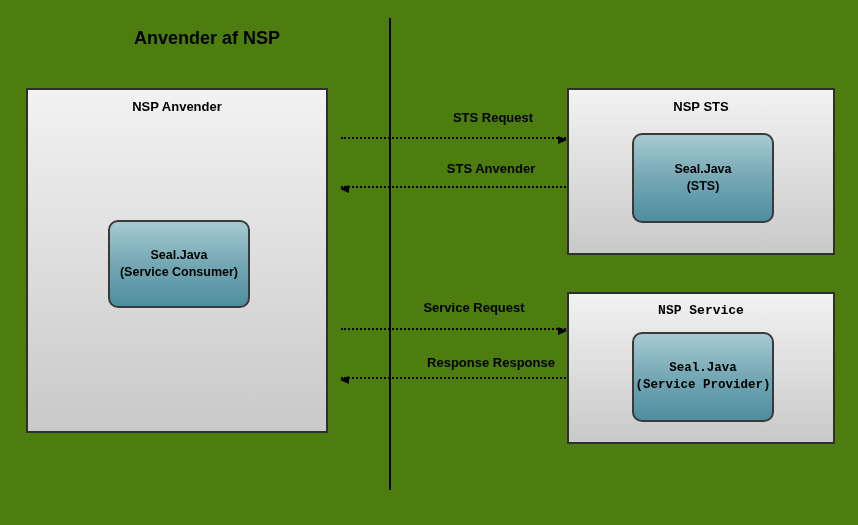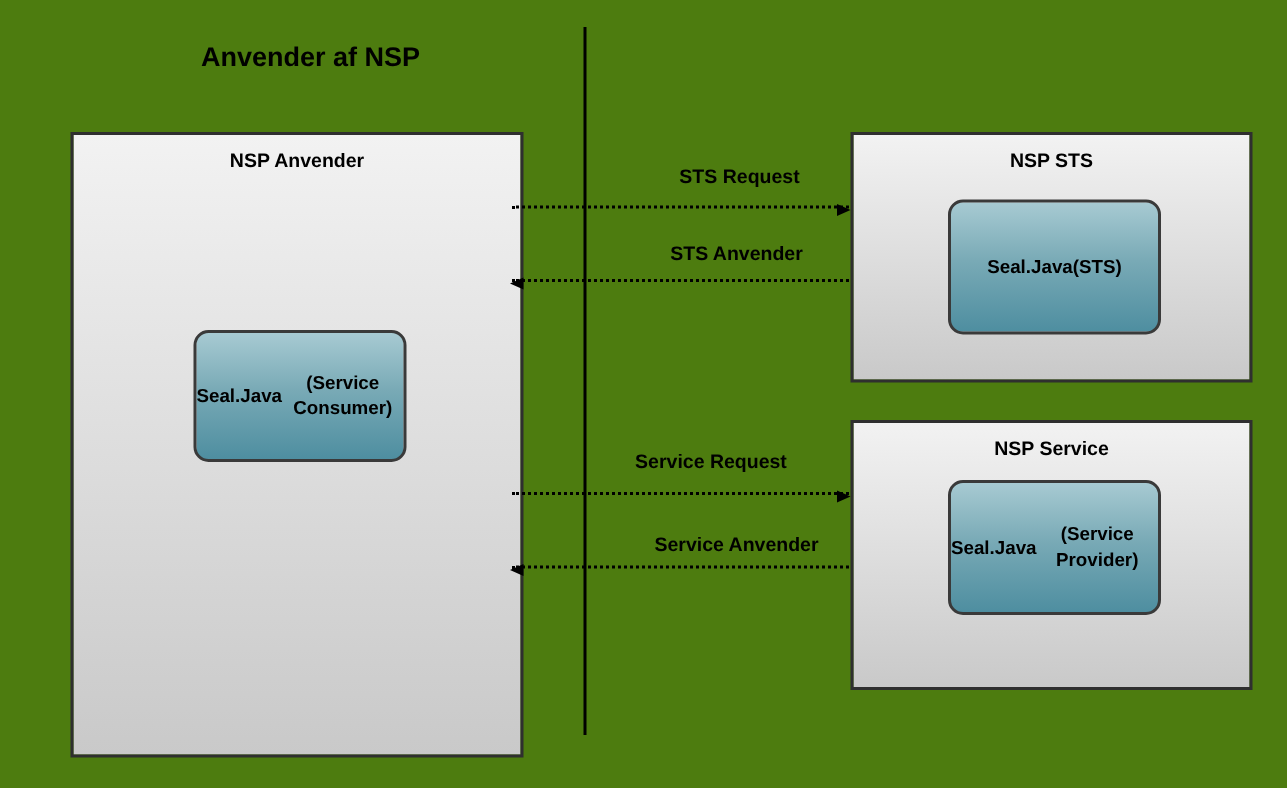--- a/index.html
+++ b/index.html
@@ -43,32 +43,32 @@
   .outer-box .box-label {
     position: absolute;
     top: 9px;
     left: 0;
     width: 100%;
     text-align: center;
     font-size: 13px;
     font-weight: bold;
     color: #000;
   }
-  .box-anvender { left: 47px; top: 88px; width: 302px; height: 417px; }
+  .box-anvender { left: 26px; top: 88px; width: 302px; height: 345px; }
   .box-sts      { left: 567px; top: 88px; width: 268px; height: 167px; }
-  .box-service  { left: 567px; top: 280px; width: 268px; height: 180px; }
+  .box-service  { left: 567px; top: 292px; width: 268px; height: 152px; font-family: Liberation Mono, monospace; }
 
   .inner-box {
     position: absolute;
     box-sizing: border-box;
     border: 2px solid #3a3a3a;
     border-radius: 10px;
     background: linear-gradient(to bottom, #a7cad2 0%, #79aab6 45%, #4e8ea0 100%);
     display: flex;
-    flex-direction: row;
+    flex-direction: column;
     align-items: center;
     justify-content: center;
     text-align: center;
     font-size: 12.5px;
     font-weight: bold;
     color: #000;
     line-height: 1.35;
   }
   .inner-consumer { left: 80px; top: 130px; width: 142px; height: 88px; }
   .inner-sts      { left: 63px; top: 43px;  width: 142px; height: 90px; }
@@ -140,16 +140,16 @@
 
   <div class="arrow-label" style="left:380px; top:110px;">STS Request</div>
   <div class="arrow-line dir-right" style="left:341px; top:137px; width:225px;"></div>
 
   <div class="arrow-label" style="left:378px; top:161px;">STS Anvender</div>
   <div class="arrow-line dir-left" style="left:341px; top:186px; width:225px;"></div>
 
   <div class="arrow-label" style="left:361px; top:300px;">Service Request</div>
   <div class="arrow-line dir-right" style="left:341px; top:328px; width:225px;"></div>
 
-  <div class="arrow-label" style="left:378px; top:355px;">Service Anvender</div>
+  <div class="arrow-label" style="left:378px; top:355px;">Response Response</div>
   <div class="arrow-line dir-left" style="left:341px; top:377px; width:225px;"></div>
 
 </div>
 
 </body></html>

